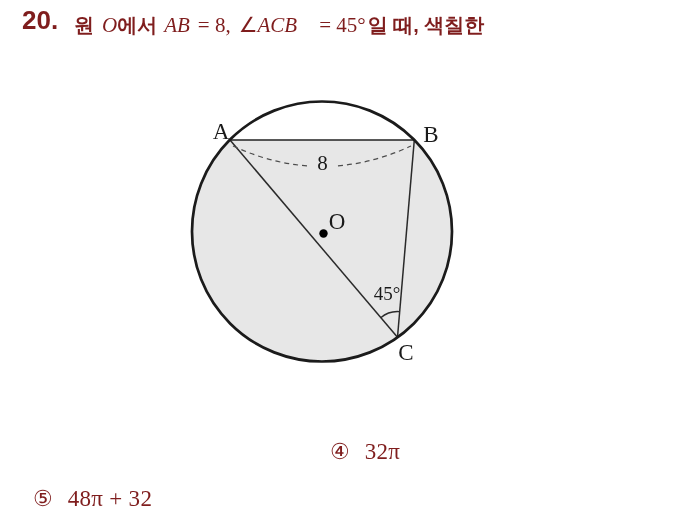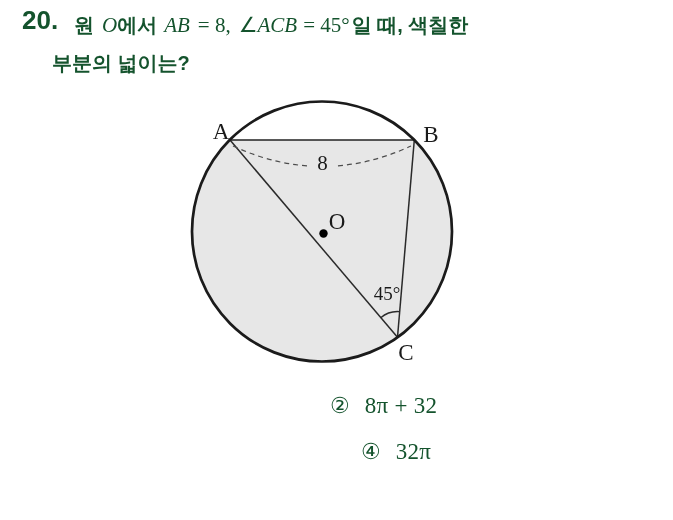--- a/index.html
+++ b/index.html
@@ -1,21 +1,21 @@
 <!DOCTYPE html>
 <html><head>
 <meta charset="utf-8">
 <style>
   html,body{margin:0;padding:0;background:#ffffff;}
   .page{
     position:relative;
     width:537px;height:520px;
     background:#ffffff;
     overflow:hidden;
-    color:#14532d;
+    color:#7f1d1d;
     font-family:"Liberation Serif", serif;
     --shade:#e7e7e7;
   }
   
   .q-number{
     position:absolute;left:22px;top:7px;
     font-family:"Liberation Sans", sans-serif;
     font-weight:bold;font-size:26px;line-height:1;
   }
   .q-line1{
@@ -28,58 +28,55 @@
   }
   .kor{
     font-family:"Liberation Sans", sans-serif;
     font-weight:bold;font-size:20px;
   }
   .mi{font-style:italic;font-family:"Liberation Serif", serif;}
   .mr{font-style:normal;font-family:"Liberation Serif", serif;}
   .sp-r8{margin-right:8px;}
   .sp-r10{margin-right:7px;}
   .sp-lr8{margin:0 8px;}
-  .sp-lr6{margin-left:6px;margin-right:2px;}
+  .sp-lr6{margin-left:22px;margin-right:2px;}
   .ovl{
     border-top:1.6px solid #111;
     padding-top:16px;
     font-style:italic;
   }
   
   .fig{position:absolute;left:0;top:0;}
   .shaded{fill:var(--shade);}
   .figtext{fill:#1a1a1a;font-family:"Liberation Serif", serif;}
   
   .choice{
     position:absolute;
     white-space:nowrap;
     cursor:pointer;
   }
   .cnum{font-size:22px;margin-right:15px;}
   .cexpr{font-size:23px;letter-spacing:0.3px;}
   .c1{left:33px;top:393px;}
   .c2{left:330px;top:393px;}
   .c3{left:33px;top:439px;}
-  .c4{left:330px;top:439px;margin-left:31px;}
+  .c4{left:330px;top:439px;}
   .c5{left:33px;top:486px;}
 </style>
 </head>
 <body>
 
 <div class="page" style="--shade: #e7e7e7;">
 
   <div class="q-number">20.</div>
 
   <div class="q-line1">
     <span class="kor sp-r8">원</span><span class="mi">O</span><span class="kor sp-r10">에서</span><span class="mi ovl">AB</span><span class="mr sp-lr8">= 8,</span><span class="mr">∠</span><span class="mi">ACB</span><span class="mr sp-lr6">= 45°</span><span class="kor">일 때, 색칠한</span>
   </div>
 
-  <div class="q-line2">
-    <span class="kor">부분의 넓이는?</span>
-  </div>
 
   <svg class="fig" width="673" height="520" viewBox="0 0 673 520">
 
     <path class="shaded" d="M 230 140 A 130 130 0 1 0 414.3 140 Z"></path>
 
     <line x1="230" y1="140" x2="414.3" y2="140" stroke="#222" stroke-width="1.6"></line>
 
     <line x1="230" y1="140" x2="397.5" y2="337.3" stroke="#2a2a2a" stroke-width="1.5"></line>
 
     <line x1="414.3" y1="140" x2="397.5" y2="337.3" stroke="#2a2a2a" stroke-width="1.5"></line>
@@ -93,20 +90,20 @@
 
     <circle cx="322" cy="231.5" r="130" fill="none" stroke="#1b1b1b" stroke-width="2.7"></circle>
 
     <circle cx="323.5" cy="233.5" r="4.2" fill="#000"></circle>
     <text x="337" y="229" class="figtext" font-size="23" text-anchor="middle">O</text>
     <text x="221" y="139" class="figtext" font-size="23" text-anchor="middle">A</text>
     <text x="431" y="142" class="figtext" font-size="23" text-anchor="middle">B</text>
     <text x="406" y="360" class="figtext" font-size="23" text-anchor="middle">C</text>
   </svg>
 
-  <div class="choice c2">
-    <span class="cnum">②</span><span class="cexpr">8π + 32</span>
-  </div>
   <div class="choice c4">
     <span class="cnum">④</span><span class="cexpr">32π</span>
+  </div>
+  <div class="choice c5">
+    <span class="cnum">⑤</span><span class="cexpr">48π + 32</span>
   </div>
 
 </div>
 
 </body></html>

